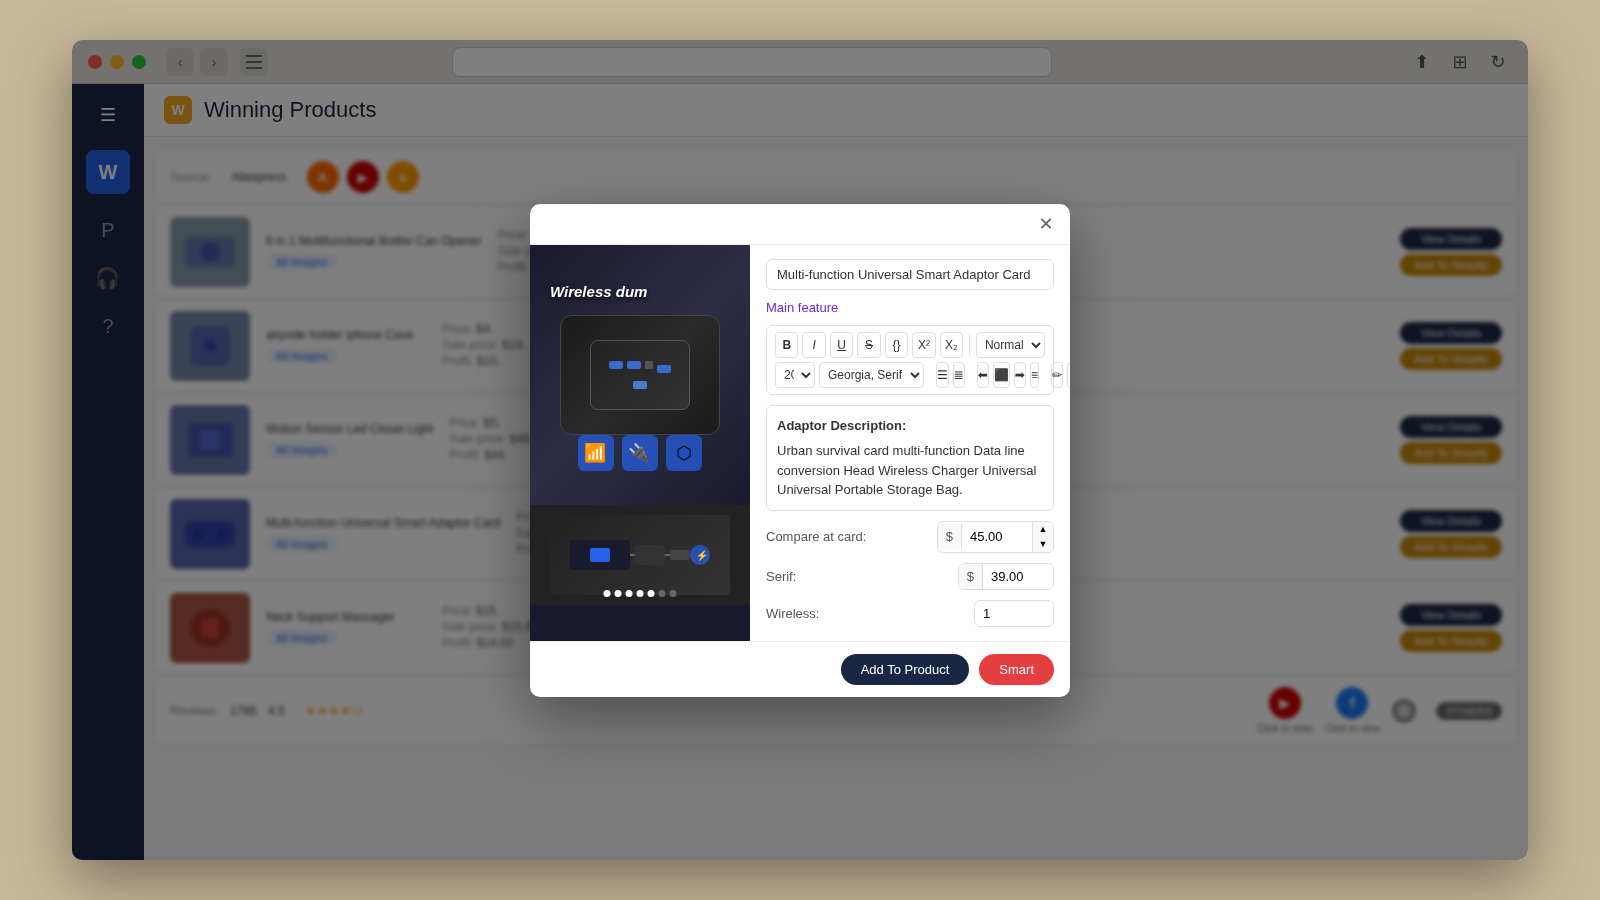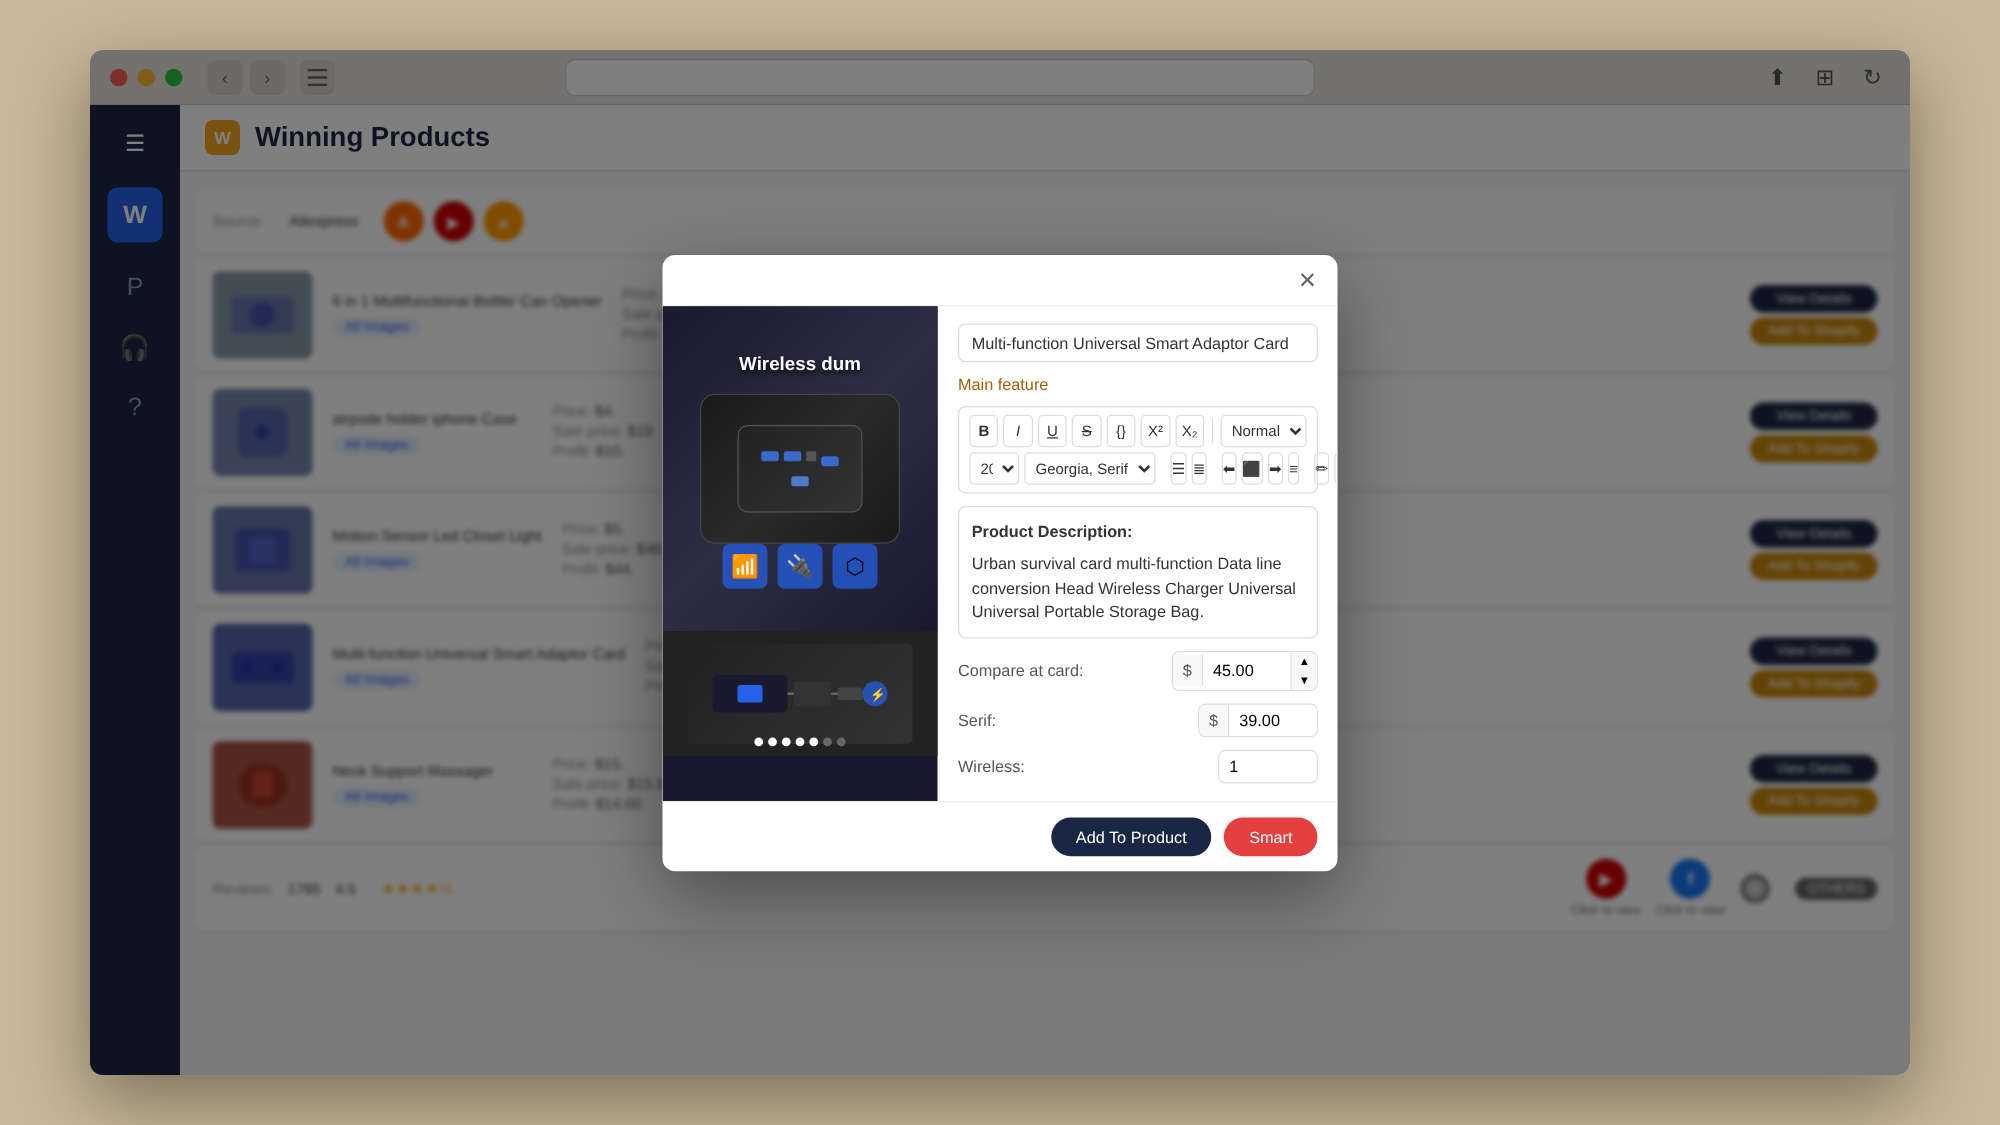--- a/index.html
+++ b/index.html
@@ -152,21 +152,21 @@
     .logo-small {
       width: 28px; height: 28px;
       background: #f5a623;
       border-radius: 6px;
       display: flex; align-items: center; justify-content: center;
     }
     .logo-small span { color: white; font-size: 14px; font-weight: bold; }
 
     .page-title {
       font-size: 22px;
-      font-weight: 700;
+      font-weight: 400;
       color: #1a2744;
     }
 
     
     .products-area {
       flex: 1;
       overflow-y: auto;
       padding: 10px 0;
       position: relative;
     }
@@ -372,21 +372,21 @@
       border: 1px solid #ddd;
       border-radius: 6px;
       padding: 7px 10px;
       font-size: 13px;
       color: #333;
       outline: none;
     }
 
     .section-label {
       font-size: 13px;
-      color: #a16207;
+      color: #6d28d9;
       font-weight: 500;
     }
 
     
     .editor-toolbar {
       display: flex;
       flex-direction: column;
       gap: 4px;
       border: 1px solid #ddd;
       border-radius: 6px;
@@ -801,21 +801,21 @@
                       <div style="width:100px;height:70px;background:linear-gradient(135deg,#222,#333);border-radius:8px;border:1px solid #555;display:flex;align-items:center;justify-content:center;">
                         <div style="display:flex;gap:4px;flex-wrap:wrap;width:70px;justify-content:center;">
                           <div style="width:14px;height:8px;background:#3a6bcc;border-radius:2px;"></div>
                           <div style="width:14px;height:8px;background:#3a6bcc;border-radius:2px;"></div>
                           <div style="width:8px;height:8px;background:#555;border-radius:1px;"></div>
                           <div style="width:14px;height:8px;background:#3a6bcc;border-radius:2px;margin-top:4px;"></div>
                           <div style="width:14px;height:8px;background:#4a7bcc;border-radius:2px;margin-top:4px;"></div>
                         </div>
                       </div>
                     </div>
-                    <div style="position:absolute;top:8px;left:0;right:0;text-align:center;">
+                    <div style="position:absolute;top:8px;left:0;right:0;text-align:left;font-style:italic;">
                       <span style="color:white;font-size:15px;font-weight:bold;text-shadow:0 2px 4px rgba(0,0,0,0.8);">Wireless dum</span>
                     </div>
 
                     <div class="product-icons" style="bottom:4px;">
                       <div class="product-icon-item">📶</div>
                       <div class="product-icon-item">🔌</div>
                       <div class="product-icon-item" style="background:rgba(37,99,235,0.7);">⬡</div>
                     </div>
                   </div>
                 </div>
@@ -896,21 +896,21 @@
                   <button class="tb-btn">⬛</button>
                   <button class="tb-btn">➡</button>
                   <button class="tb-btn">≡</button>
                   <div class="tb-separator"></div>
                   <button class="tb-btn">✏</button>
                   <button class="tb-btn">☺</button>
                 </div>
               </div>
 
               <div class="editor-content">
-                <div class="product-desc-title">Product Description:</div>
+                <div class="product-desc-title">Adaptor Description:</div>
                 <div>Urban survival card multi-function Data line conversion Head Wireless Charger Universal Universal Portable Storage Bag.</div>
               </div>
 
               <div class="form-field-row">
                 <span class="field-label">Compare at card:</span>
                 <div class="price-input-wrapper">
                   <span class="price-currency">$</span>
                   <input class="price-input" type="text" value="45.00" style="">
                   <div class="price-stepper">
                     <button class="stepper-btn">▲</button>

